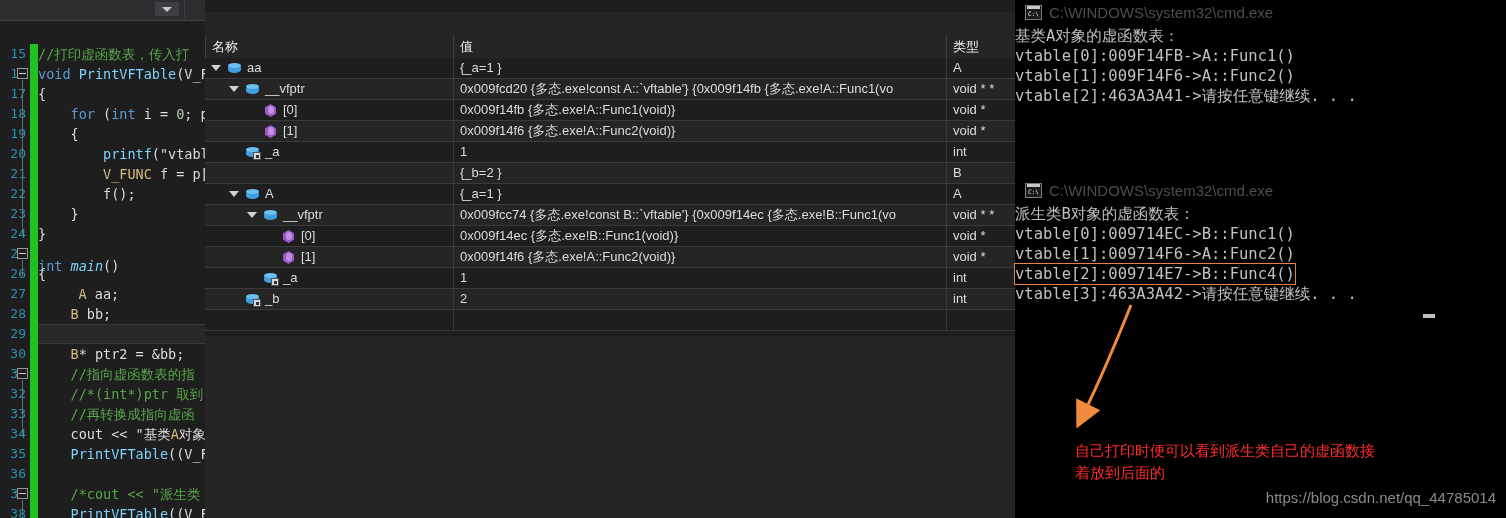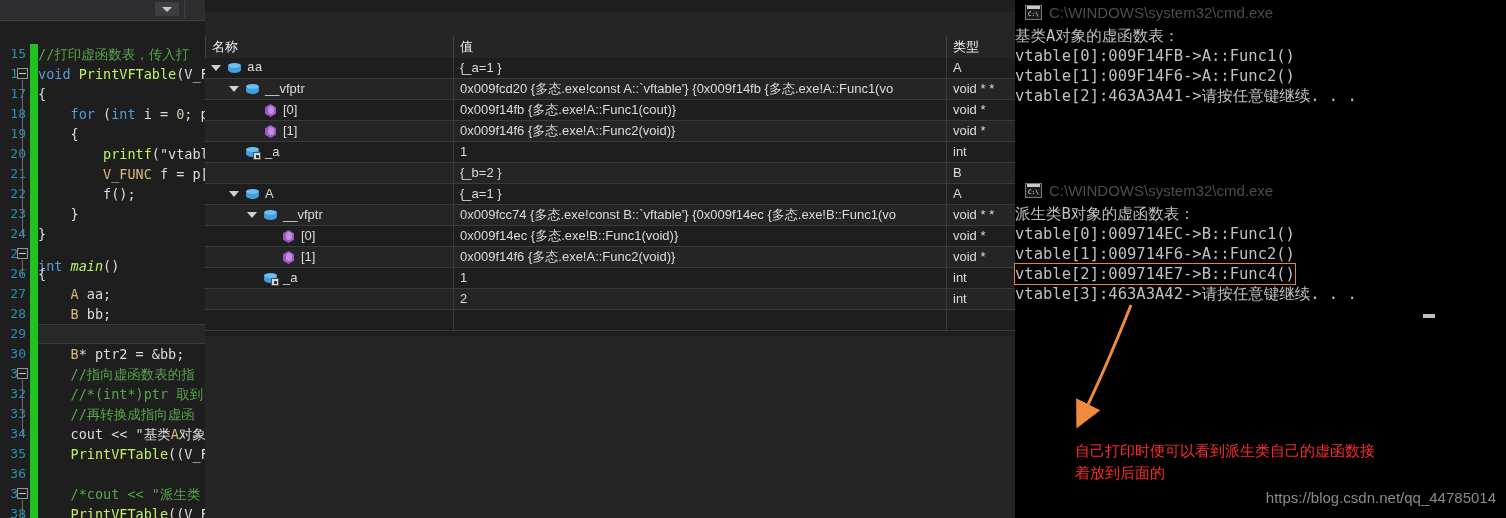--- a/index.html
+++ b/index.html
@@ -11,21 +11,21 @@
   #ed-toolbar{position:absolute;left:0;top:0;width:205px;height:20px;background:#2d2d30;border-bottom:1px solid #3f3f46;}
   #ed-toolbar .tb-dd{position:absolute;right:26px;top:2px;width:24px;height:14px;background:#3e3e42;}
   #ed-toolbar .tb-dd:after{content:"";position:absolute;left:7px;top:5px;border-left:5px solid transparent;border-right:5px solid transparent;border-top:5px solid #c8c8c8;}
   #ed-toolbar .tb-sep{position:absolute;right:20px;top:1px;width:1px;height:17px;background:#3f3f46;}
   #ed-scope{position:absolute;left:0;top:20px;width:205px;height:24px;background:#252526;color:#d4d4d4;font-size:14px;line-height:24px;padding-left:2px;box-sizing:border-box;white-space:nowrap;border-bottom:1px solid #3f3f46;}
   #ed-gutter{position:absolute;left:0;top:44px;width:30px;height:474px;background:#1e1e1e;}
   #ed-changebar{position:absolute;left:30px;top:44px;width:8px;height:474px;background:#1fc21f;}
   #ed-code{position:absolute;left:38px;top:44px;width:167px;height:474px;overflow:hidden;}
   .ln{position:absolute;right:4px;color:#2b91af;font-family:"DejaVu Sans Mono","Liberation Mono",monospace;font-size:13px;line-height:20px;height:20px;}
   .cl{position:absolute;left:0;height:20px;line-height:20px;white-space:pre;font-family:"DejaVu Sans Mono","Liberation Mono",monospace;font-size:13.5px;color:#dcdcdc;}
-  .k{color:#569cd6;} .cm{color:#57a64a;} .fn{color:#bef264;}
+  .k{color:#569cd6;} .cm{color:#57a64a;} .fn{color:#7dd3fc;}
   .ty{color:#d7ba7d;} .num{color:#b5cea8;}
   .ital{font-style:italic;}
   .curline{position:absolute;left:38px;width:167px;height:20px;background:#282828;border-top:1px solid #3a3a3a;border-bottom:1px solid #3a3a3a;box-sizing:border-box;}
   .fold{position:absolute;width:11px;height:11px;border:1px solid #9a9a9a;background:#1e1e1e;box-sizing:border-box;}
   .fold:before{content:"";position:absolute;left:1px;top:4px;width:7px;height:1px;background:#cfcfcf;}
   .vbar{position:absolute;width:1px;background:#6a6a6a;}
 
   
   #watch{position:absolute;left:205px;top:12px;width:810px;height:506px;background:#252526;}
   #watch-title{position:absolute;left:0;top:0;width:810px;height:24px;background:#007acc;color:#fff;font-size:14px;line-height:24px;padding-left:6px;box-sizing:border-box;}
@@ -117,21 +117,21 @@
         <div class="cl" style="top: 40px;">{</div>
         <div class="cl" style="top: 60px;">    <span class="k">for</span> (<span class="k">int</span> i = <span class="num">0</span>; p</div>
         <div class="cl" style="top: 80px;">    {</div>
         <div class="cl" style="top: 100px;">        <span class="fn">printf</span>("vtabl</div>
         <div class="cl" style="top: 120px;">        <span class="ty">V_FUNC</span> f = p[</div>
         <div class="cl" style="top: 140px;">        f();</div>
         <div class="cl" style="top: 160px;">    }</div>
         <div class="cl" style="top: 180px;">}</div>
         <div class="cl" style="top: 212px;"><span class="k">int</span> <span class="fn ital">main</span>()</div>
         <div class="cl" style="top: 220px;">{</div>
-        <div class="cl" style="top: 240px;">    <span class="ty">A</span> aa;</div>
+        <div class="cl" style="top: 240px; padding-left: 8px;">    <span class="ty">A</span> aa;</div>
         <div class="cl" style="top: 260px;">    <span class="ty">B</span> bb;</div>
         <div class="cl" style="top: 280px;">    <span class="ty">A</span>* ptr1 = &amp;aa;</div>
         <div class="cl" style="top: 300px;">    <span class="ty">B</span>* ptr2 = &amp;bb;</div>
         <div class="cl" style="top: 320px;"><span class="cm">    //指向虚函数表的指</span></div>
         <div class="cl" style="top: 360px;"><span class="cm">    //再转换成指向虚函</span></div>
         <div class="cl" style="top: 340px;"><span class="cm">    //*(int*)ptr 取到</span></div>
         <div class="cl" style="top: 380px;">    cout &lt;&lt; "基类<span class="ty">A</span>对象</div>
         <div class="cl" style="top: 400px;">    <span class="fn">PrintVFTable</span>((V_F</div>
         <div class="cl" style="top: 420px;"></div>
         <div class="cl" style="top: 440px;"><span class="cm">    /*cout &lt;&lt; "派生类</span></div>
@@ -152,40 +152,40 @@
     <div id="watch-head">
       <div class="wh-cell" style="left:0;width:248px;">名称</div>
       <div class="wh-cell" style="left:248px;width:493px;">值</div>
       <div class="wh-cell" style="left:741px;width:69px;">类型</div>
     </div>
     <div id="watch-body">
         <div class="wrow" style="top: 0px;">
           <div class="wc-name">
             <div class="tri open" style="left: 6px;"></div>
             <div class="ico ico-obj" style="left: 22px;"></div>
-            <span class="nm" style="left: 42px; font-family: Liberation Mono, monospace;">aa</span>
+            <span class="nm" style="left: 42px;">aa</span>
           </div>
           <div class="wc-val">{_a=1 }</div>
           <div class="wc-type">A</div>
         </div>
         <div class="wrow alt" style="top: 21px;">
           <div class="wc-name">
             <div class="tri open" style="left: 24px;"></div>
             <div class="ico ico-obj" style="left: 40px;"></div>
             <span class="nm" style="left: 60px;">__vfptr</span>
           </div>
           <div class="wc-val">0x009fcd20 {多态.exe!const A::`vftable'} {0x009f14fb {多态.exe!A::Func1(vo</div>
           <div class="wc-type">void * *</div>
         </div>
         <div class="wrow" style="top: 42px;">
           <div class="wc-name">
             <div class="ico ico-ptr" style="left: 58px;"></div>
             <span class="nm" style="left: 78px;">[0]</span>
           </div>
-          <div class="wc-val">0x009f14fb {多态.exe!A::Func1(cout)}</div>
+          <div class="wc-val">0x009f14fb {多态.exe!A::Func1(void)}</div>
           <div class="wc-type">void *</div>
         </div>
         <div class="wrow alt" style="top: 63px;">
           <div class="wc-name">
             <div class="ico ico-ptr" style="left: 58px;"></div>
             <span class="nm" style="left: 78px;">[1]</span>
           </div>
           <div class="wc-val">0x009f14f6 {多态.exe!A::Func2(void)}</div>
           <div class="wc-type">void *</div>
         </div>
@@ -241,20 +241,26 @@
           <div class="wc-name">
             <div class="ico ico-obj" style="left: 58px;">
               <div class="lock"></div>
             </div>
             <span class="nm" style="left: 78px;">_a</span>
           </div>
           <div class="wc-val">1</div>
           <div class="wc-type">int</div>
         </div>
         <div class="wrow alt" style="top: 231px;">
+          <div class="wc-name">
+            <div class="ico ico-obj" style="left: 40px;">
+              <div class="lock"></div>
+            </div>
+            <span class="nm" style="left: 60px;">_b</span>
+          </div>
           <div class="wc-val">2</div>
           <div class="wc-type">int</div>
         </div>
         <div class="wrow" style="top: 252px;">
           <div class="wc-name">
             <span class="nm" style="left: 42px;"></span>
           </div>
           <div class="wc-val"></div>
           <div class="wc-type"></div>
         </div>

